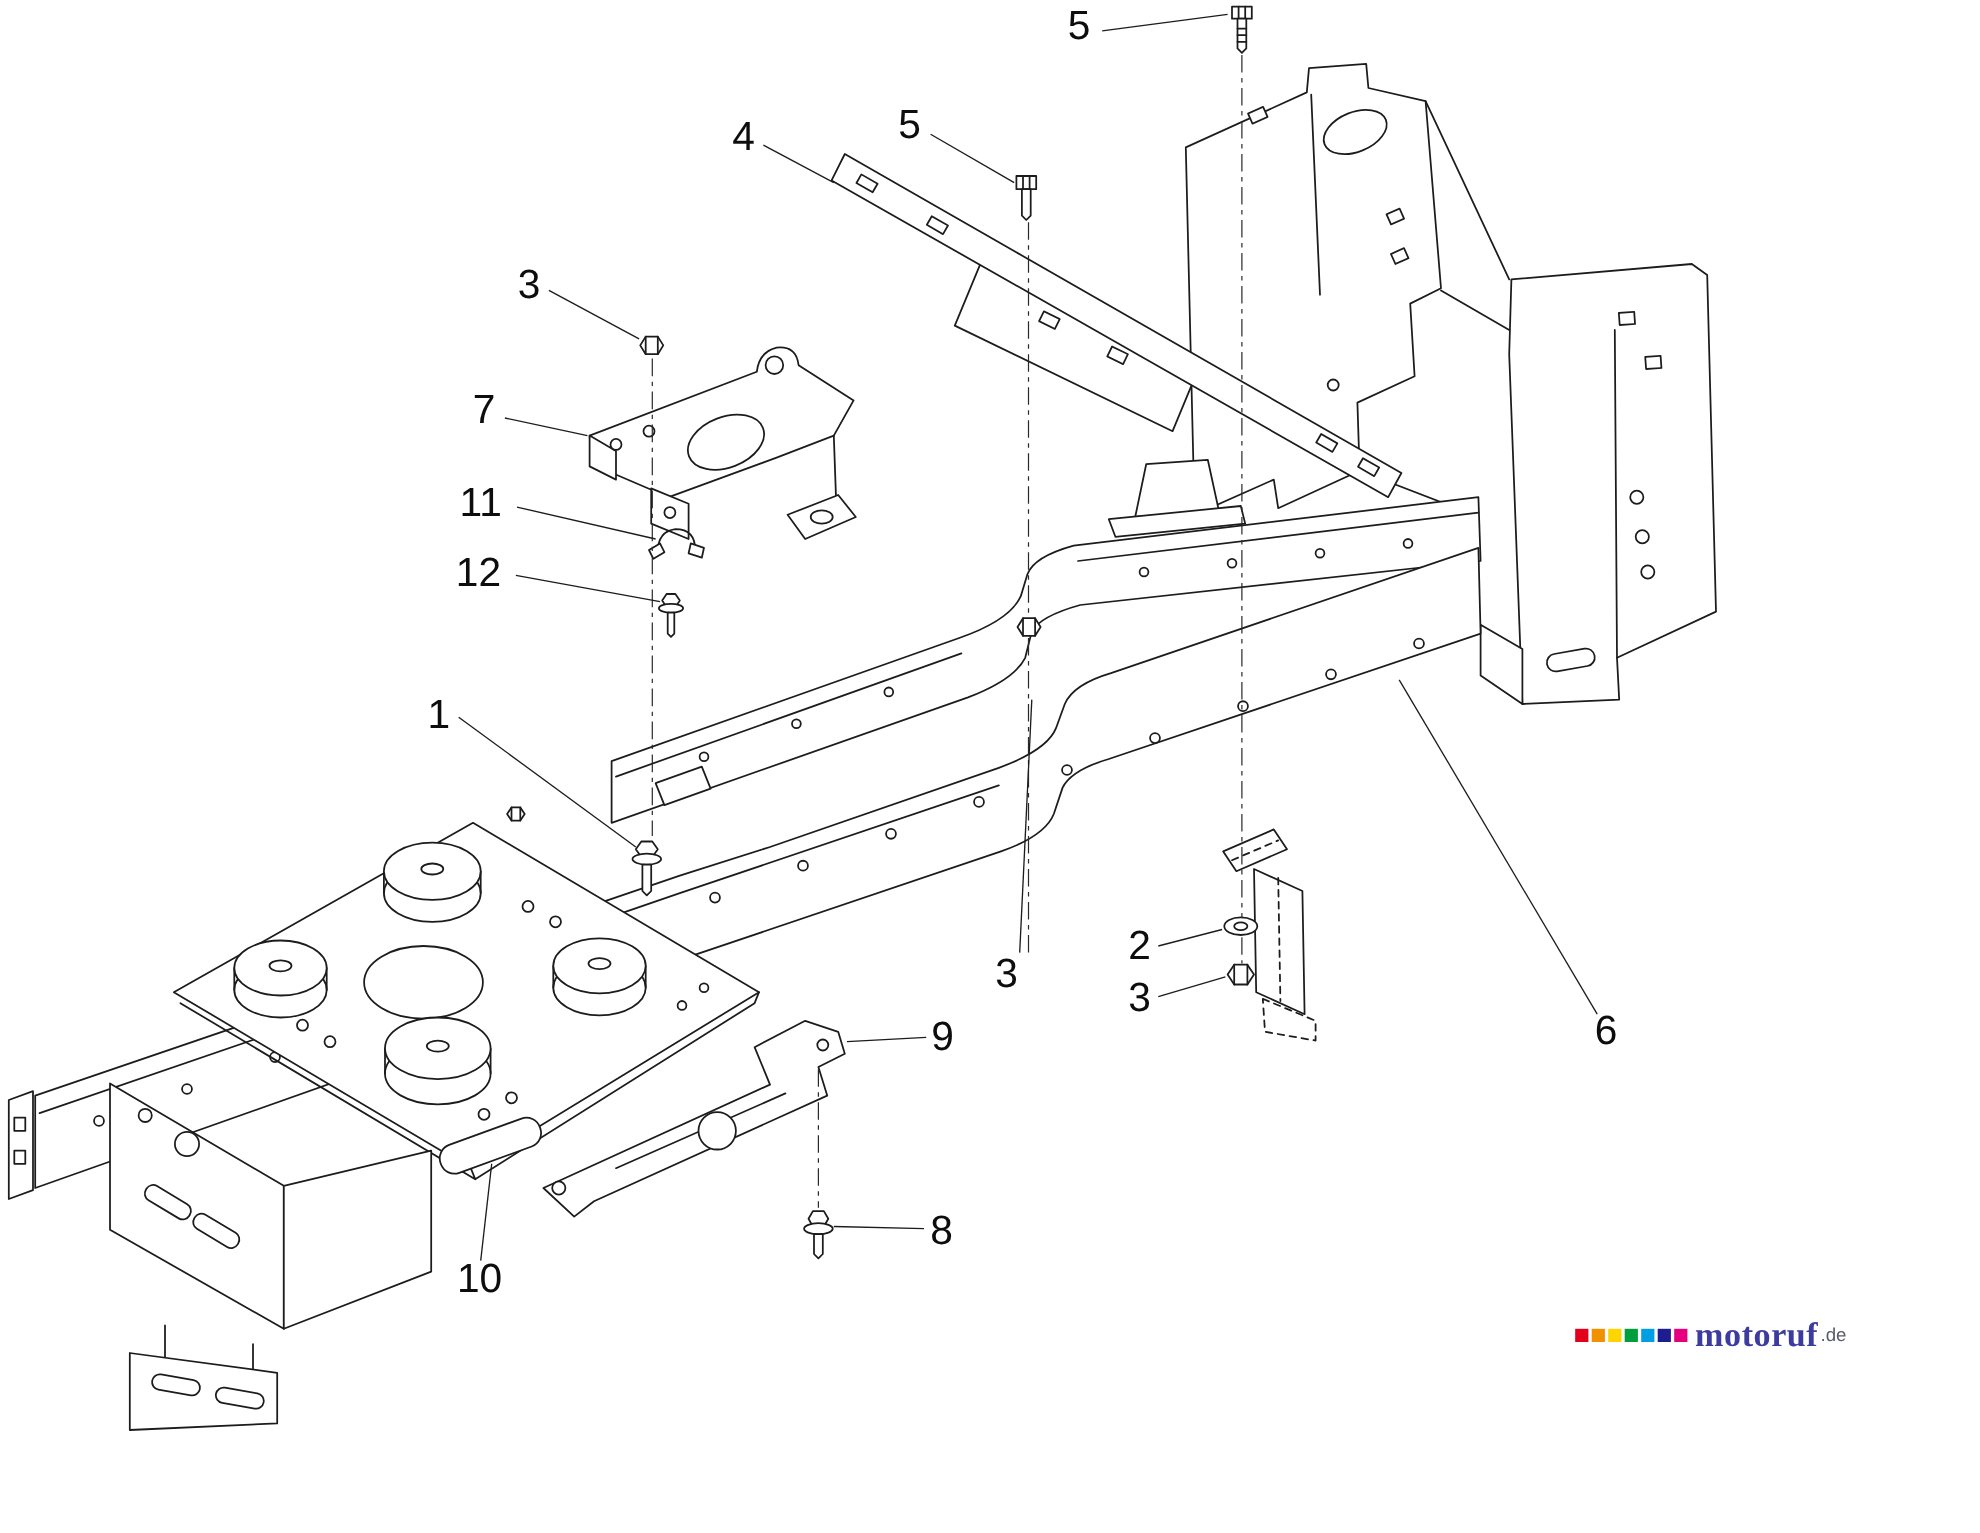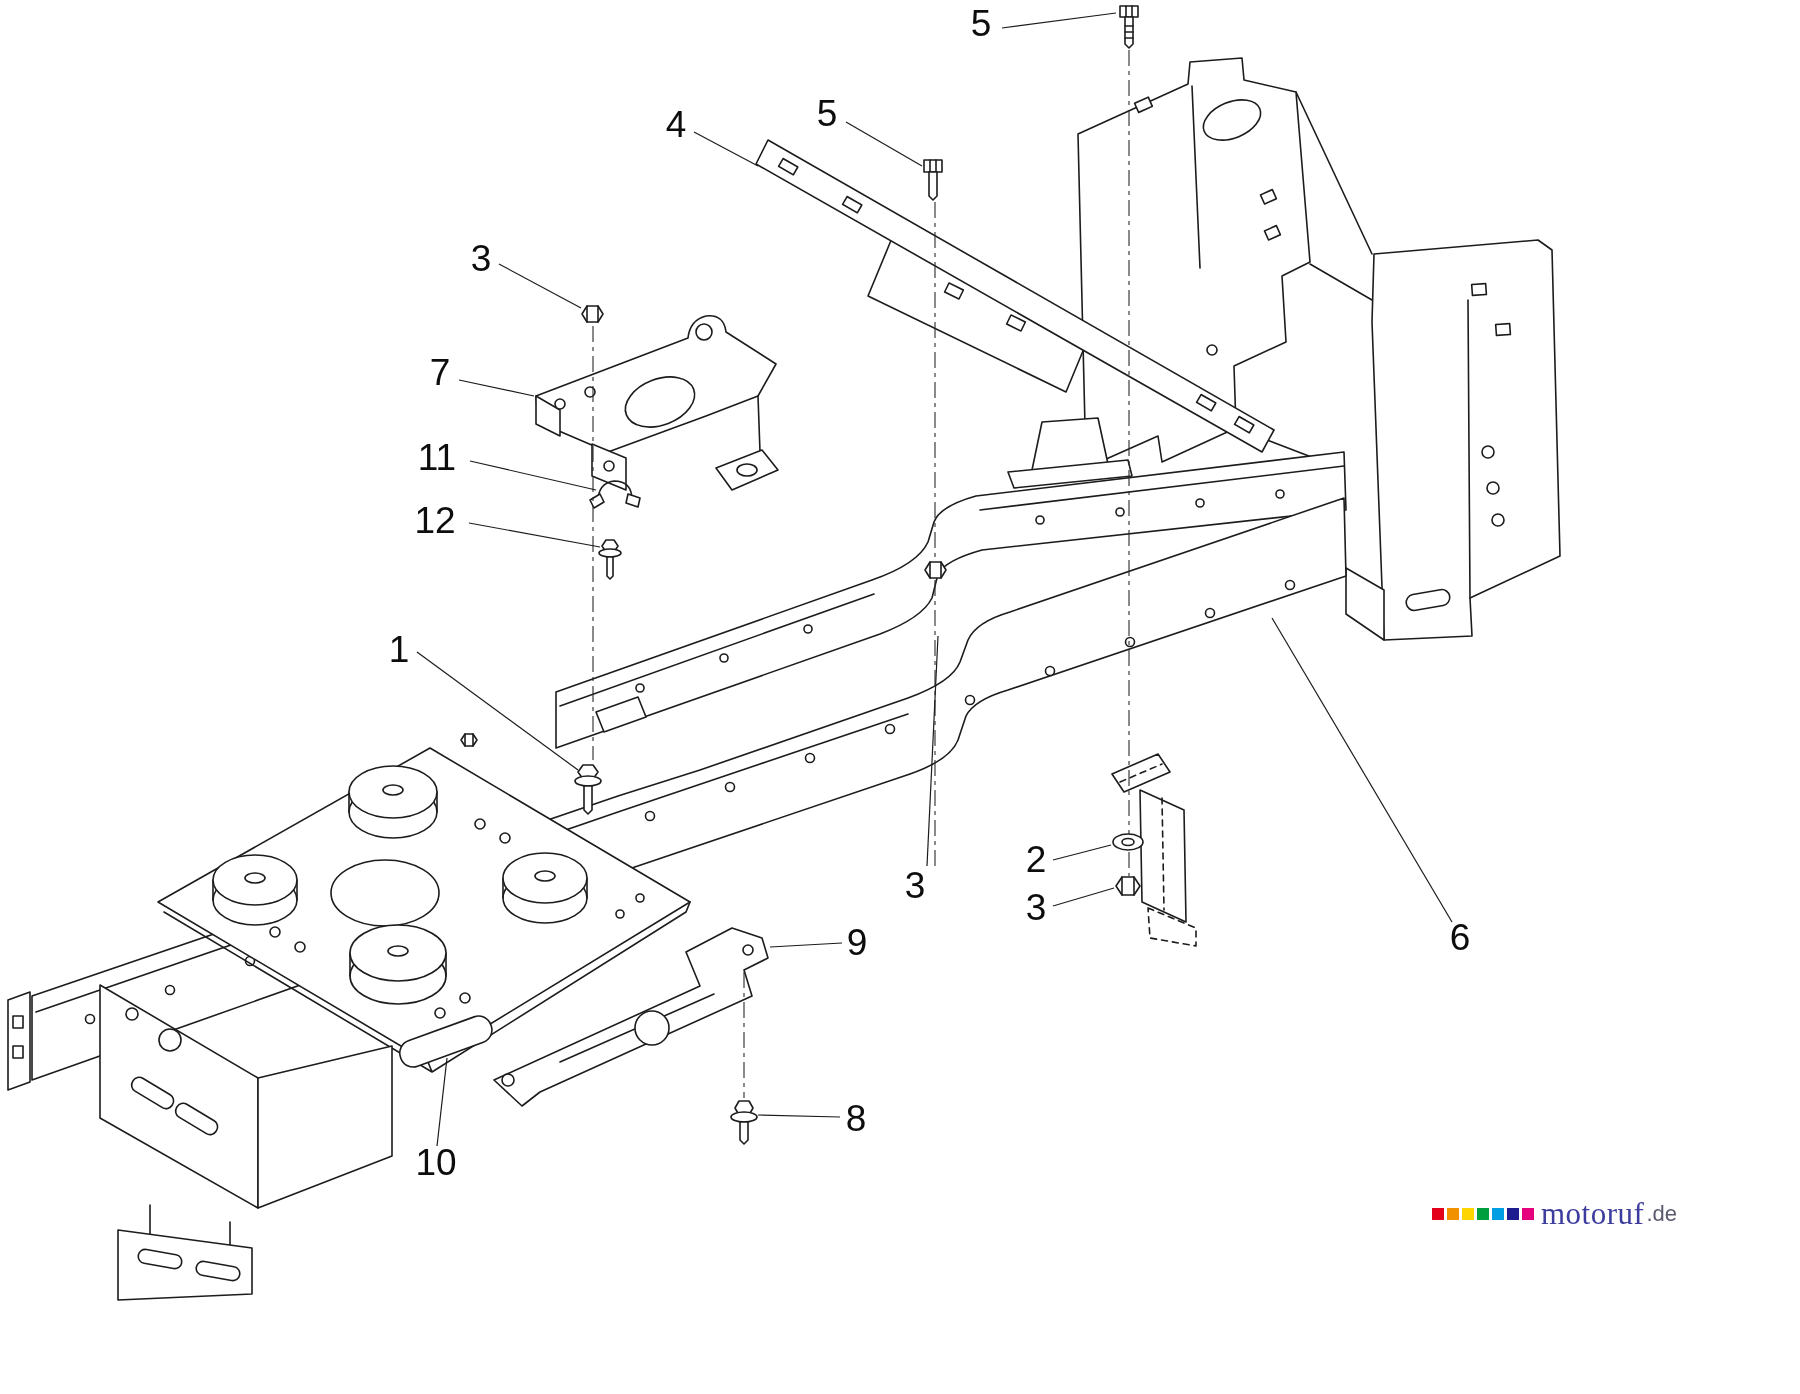--- a/index.html
+++ b/index.html
@@ -7,22 +7,22 @@
   .stage svg{position:absolute;left:0;top:0;}
   .ln{stroke:#1c1c1c;fill:none;stroke-width:1.6;stroke-linejoin:round;stroke-linecap:round;}
   .plate{stroke:#1c1c1c;fill:#ffffff;stroke-width:1.6;stroke-linejoin:round;stroke-linecap:round;}
   .cl{stroke:#2a2a2a;fill:none;stroke-width:1.1;stroke-dasharray:16 5 4 5;}
   .hid{stroke-dasharray:6 5;}
   .ld{stroke:#1c1c1c;fill:none;stroke-width:1.2;}
   .callout{font-family:"Liberation Sans",sans-serif;font-size:37px;fill:#0d0d0d;stroke:none;}
   .logo{position:absolute;left:1432px;top:1196px;display:flex;align-items:center;}
   .logo-squares{display:flex;gap:3px;margin-right:7px;}
   .logo-sq{width:12px;height:12px;display:inline-block;}
-  .logo-brand{font-family:"Liberation Serif",serif;font-weight:normal;font-size:31px;color:#3c3c9e;letter-spacing:.5px;}
-  .logo-tld{font-family:"Liberation Sans",sans-serif;font-size:22px;color:#5a5a6e;margin-left:2px;}
+  .logo-brand{font-family:"Liberation Serif",serif;font-weight:bold;font-size:31px;color:#3c3c9e;letter-spacing:.5px;}
+  .logo-tld{font-family:"Liberation Sans",sans-serif;font-size:17px;color:#5a5a6e;margin-left:2px;}
 </style>
 </head>
 <body>
 
 <div class="stage">
 
 <svg width="1800" height="1394" viewBox="0 0 1800 1394">
 
   <g class="plate">
     <path class="ln" d="M1296 92 L1372 254 M1310 264 L1372 300"></path>

